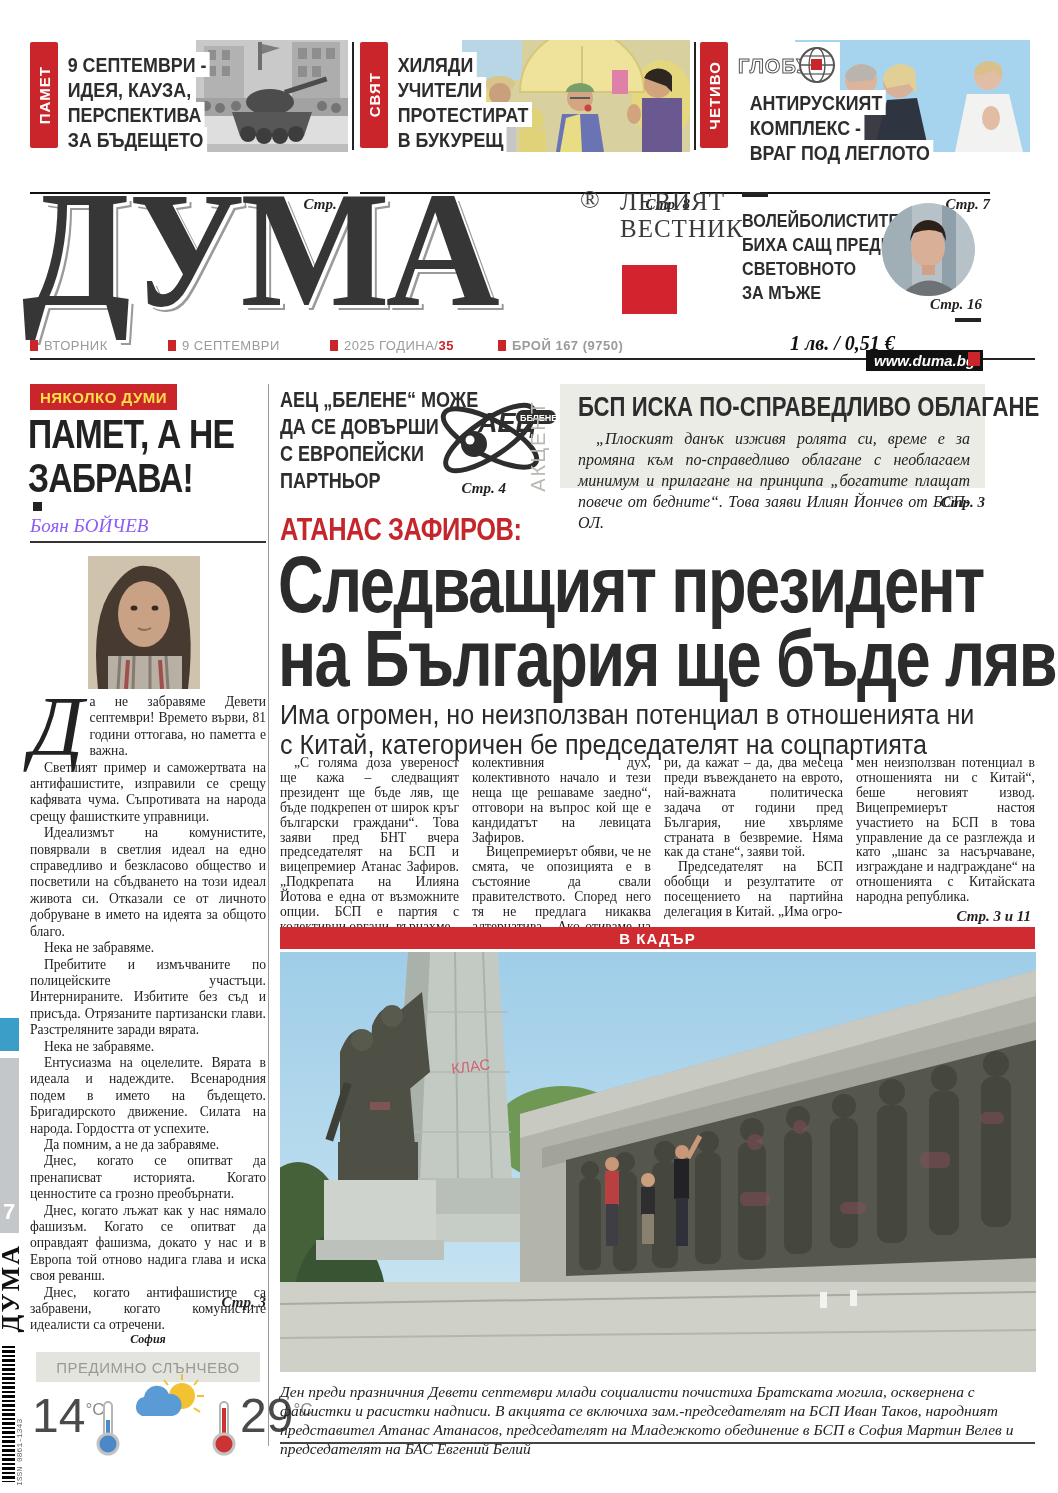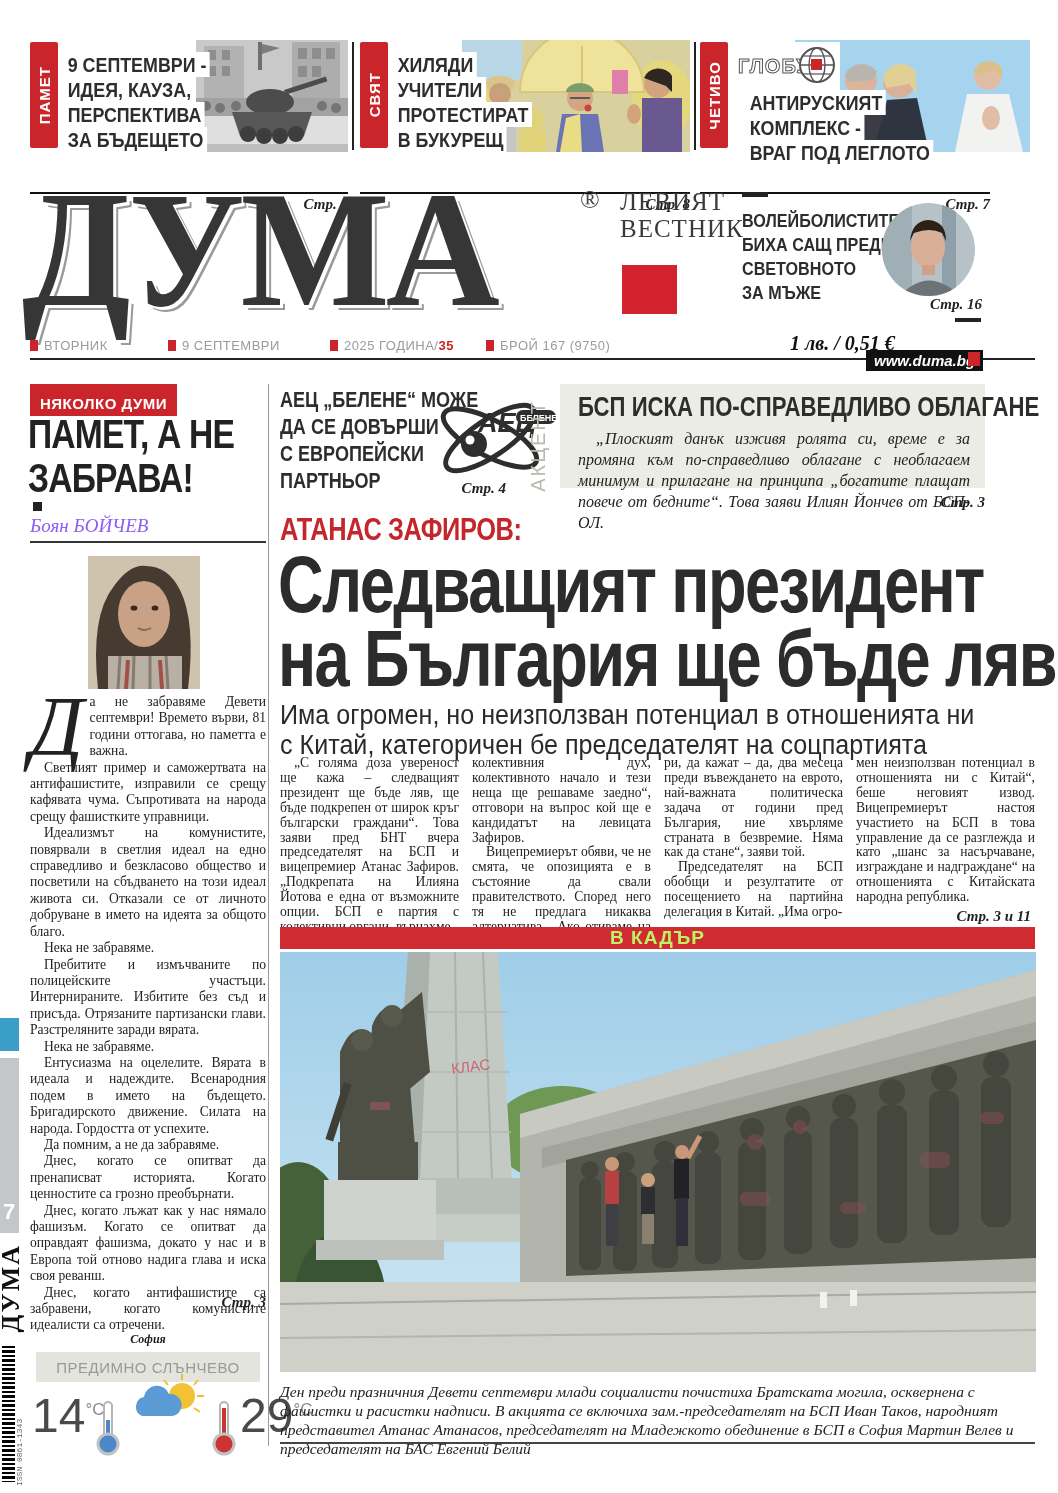--- a/index.html
+++ b/index.html
@@ -39,22 +39,22 @@
   
   .db-item{position:absolute;top:338px;font-family:"Liberation Sans",sans-serif;font-size:13px;color:#9b9b9b;letter-spacing:.5px;}
   .db-item .bullet{display:inline-block;width:8px;height:11px;background:#c9252b;margin-right:6px;vertical-align:-1px;}
   .db-red{color:#c9252b;font-weight:700;}
   #price{position:absolute;left:790px;top:332px;font-style:italic;font-weight:700;font-size:20px;color:#111;}
   #date-rule{position:absolute;left:30px;top:358px;width:1005px;height:2px;background:#222;}
   #site-box{position:absolute;left:866px;top:350px;background:#111;color:#fff;font-style:italic;font-weight:700;
             font-size:15px;font-family:"Liberation Sans",sans-serif;padding:2px 8px;}
   #site-red{position:absolute;left:968px;top:352px;width:12px;height:14px;background:#c9252b;}
   
-  #op-label{position:absolute;left:30px;top:384px;background:#c9252b;color:#ffffff;font-family:"Liberation Sans",sans-serif;
-            font-weight:700;font-size:15px;letter-spacing:.5px;padding:11px 10px 4px;}
+  #op-label{position:absolute;left:30px;top:384px;background:#c9252b;color:#fde047;font-family:"Liberation Sans",sans-serif;
+            font-weight:700;font-size:15px;letter-spacing:.5px;padding:5px 10px 4px;}
   #op-title{position:absolute;left:28px;top:412px;font-family:"Liberation Sans",sans-serif;font-weight:700;
             font-size:41px;line-height:44px;color:#222;letter-spacing:-1px;}
   #op-bullet{position:absolute;left:33px;top:502px;width:9px;height:9px;background:#222;}
   #op-author{position:absolute;left:30px;top:515px;font-style:italic;font-size:19px;color:#8b5cf6;}
   #op-rule{position:absolute;left:30px;top:541px;width:236px;height:2px;background:#333;}
   #op-photo{position:absolute;left:88px;top:556px;width:112px;height:133px;overflow:hidden;}
   #op-text{position:absolute;left:30px;top:694px;width:236px;font-size:13.6px;line-height:16.4px;text-align:justify;color:#222;}
   #op-text p{margin:0;text-indent:14px;}
   #op-text p.nof{text-indent:0;}
   .dropcap{float:left;font-style:italic;font-size:84px;line-height:62px;margin:2px 6px 0 0;color:#222;}
@@ -88,21 +88,21 @@
   #subhead{position:absolute;left:280px;top:700px;font-family:"Liberation Sans",sans-serif;font-size:27px;
           line-height:30px;color:#2a2a2a;}
   #cols{position:absolute;left:280px;top:756px;width:755px;height:168px;display:flex;gap:13px;}
   .ncol{width:179px;font-size:13.6px;line-height:14.9px;text-align:justify;color:#222;}
   .ncol p{margin:0;text-indent:14px;}
   .ncol p.cont{text-indent:0;}
   #cols-ref{position:absolute;right:4px;bottom:0;}
   
   #vk-bar{position:absolute;left:280px;top:927px;width:755px;height:22px;background:#cf2b30;display:flex;
           align-items:center;justify-content:center;}
-  #vk-bar span{color:#bef264;font-family:"Liberation Sans",sans-serif;font-weight:700;font-size:19px;letter-spacing:1px;}
+  #vk-bar span{color:#ffffff;font-family:"Liberation Sans",sans-serif;font-weight:700;font-size:15px;letter-spacing:1px;}
   #vk-photo{position:absolute;left:280px;top:952px;width:756px;height:420px;overflow:hidden;}
   #caption{position:absolute;left:280px;top:1382px;width:755px;font-style:italic;font-size:15.5px;line-height:19px;color:#222;}
   #bottom-rule{position:absolute;left:280px;top:1442px;width:755px;height:2px;background:#444;}
   
   #rail-blue{position:absolute;left:0;top:1018px;width:19px;height:33px;background:#3a9ec8;}
   #rail-gray{position:absolute;left:0;top:1058px;width:19px;height:175px;background:#c3c7ca;}
   #rail-gray span{position:absolute;bottom:8px;left:3px;color:#fff;font-family:"Liberation Sans",sans-serif;
           font-weight:700;font-size:22px;}
   #rail-duma{position:absolute;left:-4px;top:1238px;height:100px;display:flex;align-items:center;}
   #rail-duma span{writing-mode:vertical-rl;transform:rotate(180deg);font-family:"Liberation Serif",serif;
@@ -279,21 +279,21 @@
       <path d="M28 38 Q 30 18 46 17 Q 64 18 64 38 L 60 30 Q 48 24 32 30 Z" fill="#2b2118"></path>
       <rect x="40" y="62" width="13" height="10" fill="#cfa287"></rect>
     </svg>
   </div>
   <div id="sports-ref" class="pageref">Стр. 16</div>
   <div id="sports-dash2"></div>
 
   <div class="db-item" style="left:30px;"><span class="bullet"></span><span>ВТОРНИК</span></div>
   <div class="db-item" style="left:168px;"><span class="bullet"></span><span>9 СЕПТЕМВРИ</span></div>
   <div class="db-item" style="left:330px;"><span class="bullet"></span><span>2025 ГОДИНА/</span><span class="db-red">35</span></div>
-  <div class="db-item" style="left:486px;"><span class="bullet"></span><span>БРОЙ 167 (9750)</span></div>
+  <div class="db-item" style="left:498px;font-weight:bold;"><span class="bullet"></span><span>БРОЙ 167 (9750)</span></div>
   <div id="price">1 лв. / 0,51 €</div>
   <div id="date-rule"></div>
   <div id="site-box">www.duma.bg</div>
   <div id="site-red"></div>
 
   <div id="op-label">НЯКОЛКО ДУМИ</div>
   <div id="op-title">
     <div><span class="sx">ПАМЕТ, А НЕ</span></div>
     <div><span class="sx">ЗАБРАВА!</span></div>
   </div>

